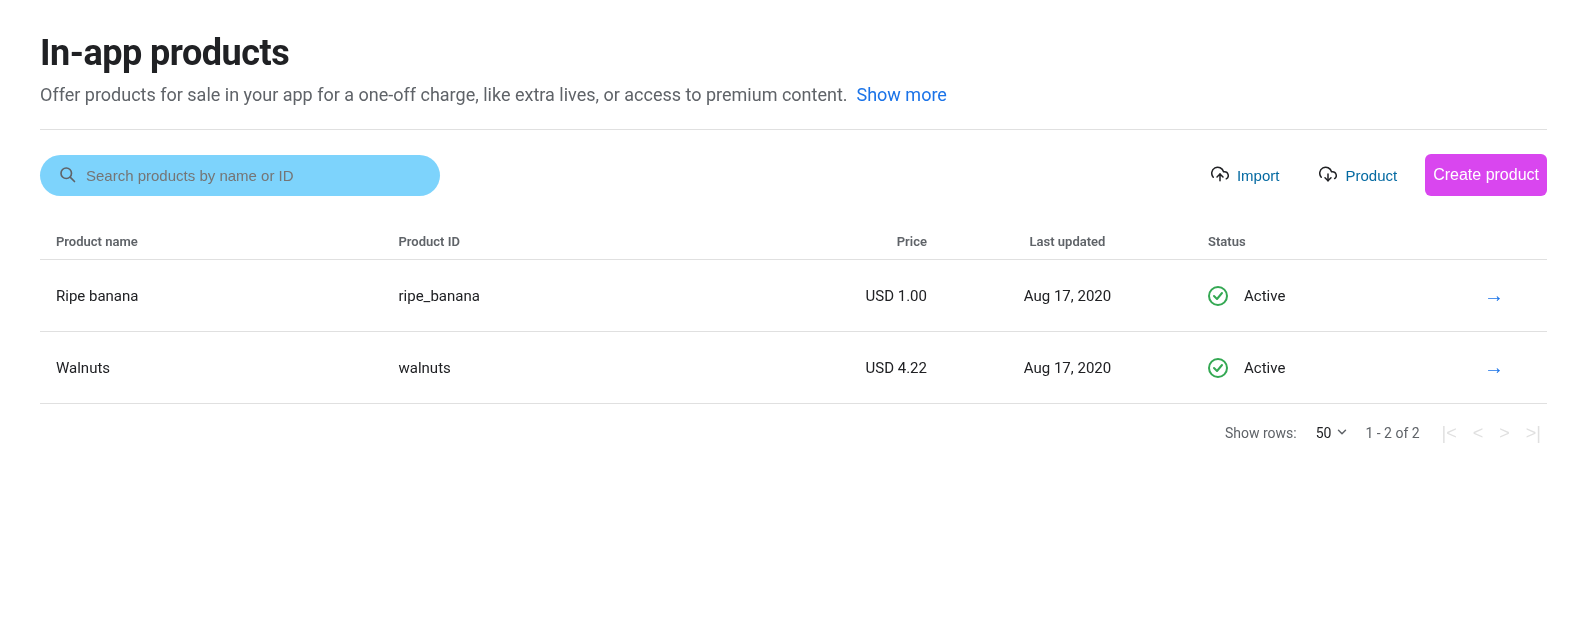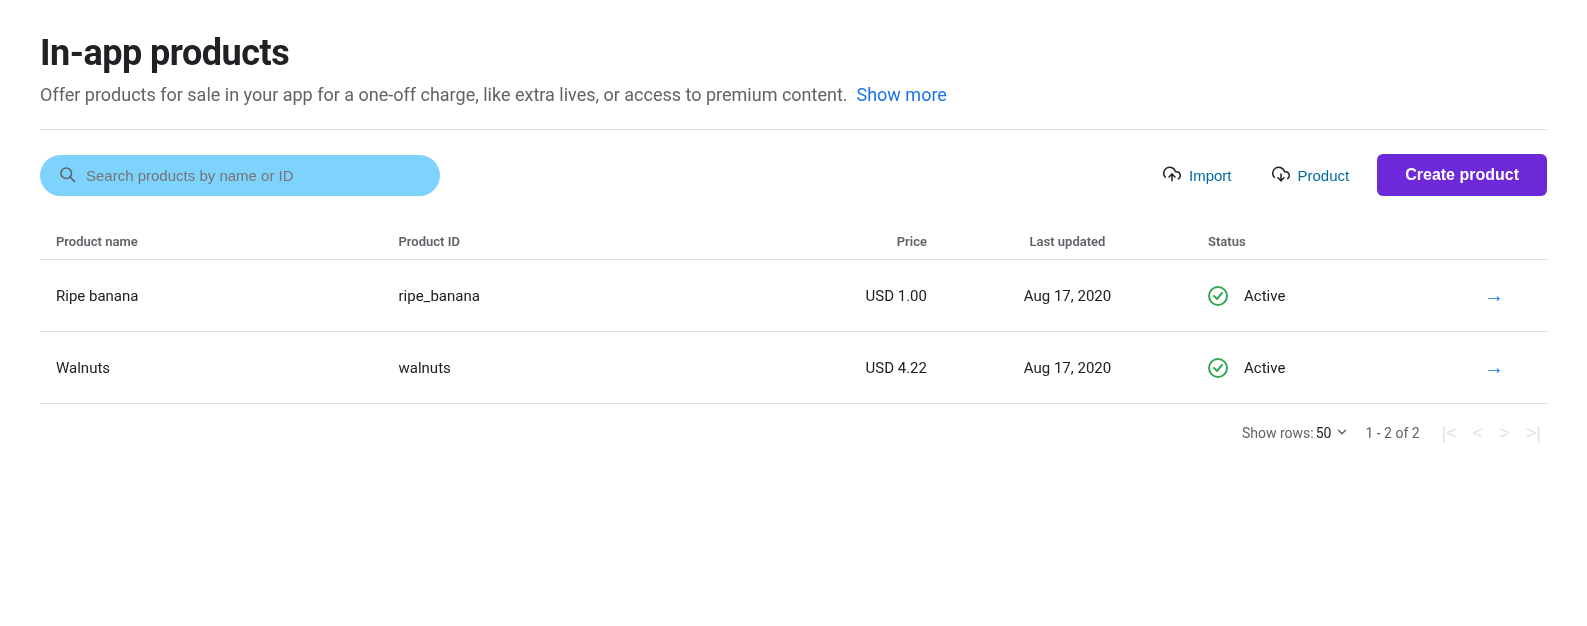--- a/index.html
+++ b/index.html
@@ -67,27 +67,27 @@
       gap: 8px;
       background: transparent;
       border: none;
       cursor: pointer;
       font-size: 15px;
       color: #0369a1;
       padding: 8px 12px;
       border-radius: 4px;
     }
     .create-btn {
-      background: #6d28d9;
+      background: #d946ef;
       color: #fff;
       border: none;
       border-radius: 6px;
-      padding: 12px 28px;
+      padding: 12px 8px;
       font-size: 16px;
-      font-weight: 700;
+      font-weight: 400;
       cursor: pointer;
       white-space: nowrap;
     }
     table {
       width: 100%;
       border-collapse: collapse;
     }
     thead tr th {
       text-align: left;
       font-size: 13px;
@@ -137,21 +137,21 @@
       align-items: center;
       justify-content: flex-end;
       padding: 16px 0 0 0;
       gap: 16px;
       color: #5f6368;
       font-size: 14px;
     }
     .show-rows {
       display: flex;
       align-items: center;
-      gap: 2px;
+      gap: 19px;
     }
     .rows-select {
       display: flex;
       gap: 4px;
       cursor: pointer;
       font-size: 14px;
       color: #202124;
     }
     .pagination-info {
       font-size: 14px;

